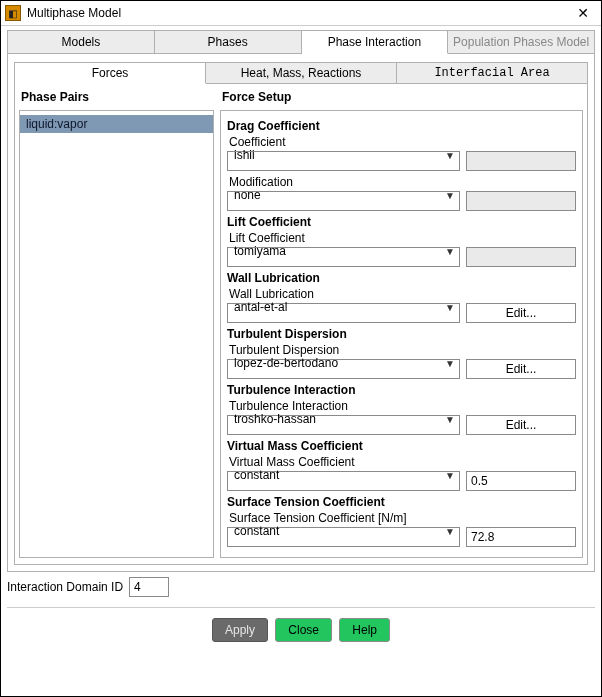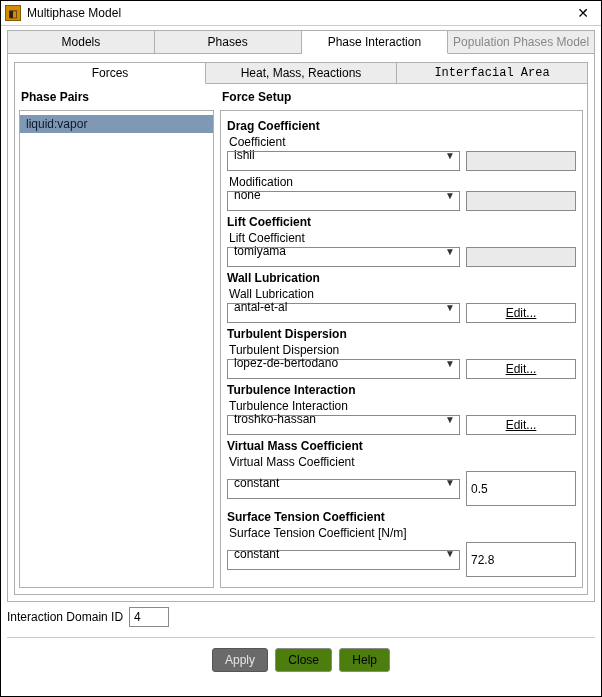--- a/index.html
+++ b/index.html
@@ -127,27 +127,26 @@
   .select .arrow { font-size: 10px; color: #333; }
   .sidefield, .sidebutton {
     width: 110px;
     height: 20px;
     border: 1px solid #8a8a8a;
     background: #f4f4f4;
     text-align: center;
     line-height: 18px;
     cursor: default;
     font-size: 12px;
-    text-decoration: underline;
   }
   .sidefield.disabled { background: #eaeaea; cursor: default; }
   .sidebutton { background: #fff; }
   .valinput {
     width: 110px;
-    height: 35px;
+    height: 20px;
     border: 1px solid #8a8a8a;
     background: #fff;
     padding: 0 4px;
     font: inherit;
   }
 
   .globalopts {
     border: 1px solid #b0b0b0;
     margin-top: 6px;
     padding: 4px 6px 6px 6px;
@@ -166,21 +165,21 @@
     border: 1px solid #8a8a8a; background: #fff;
     font: inherit; padding: 0 4px;
   }
 
   hr.sep { border: none; border-top: 1px solid #ccc; margin: 4px 6px; }
 
   .footer { text-align: center; padding: 6px 0 10px 0; }
   .btn {
     display: inline-block;
     border: 1px solid #8a8a8a;
-    background: #4d7c0f;
+    background: #22c55e;
     border-radius: 3px;
     padding: 4px 12px;
     margin: 0 2px;
     font: inherit;
     cursor: default;
   }
   .btn.primary { background: #6a6a6a; color: #e5e5e5; border-color: #555; }
 </style>
 </head>
 <body>

